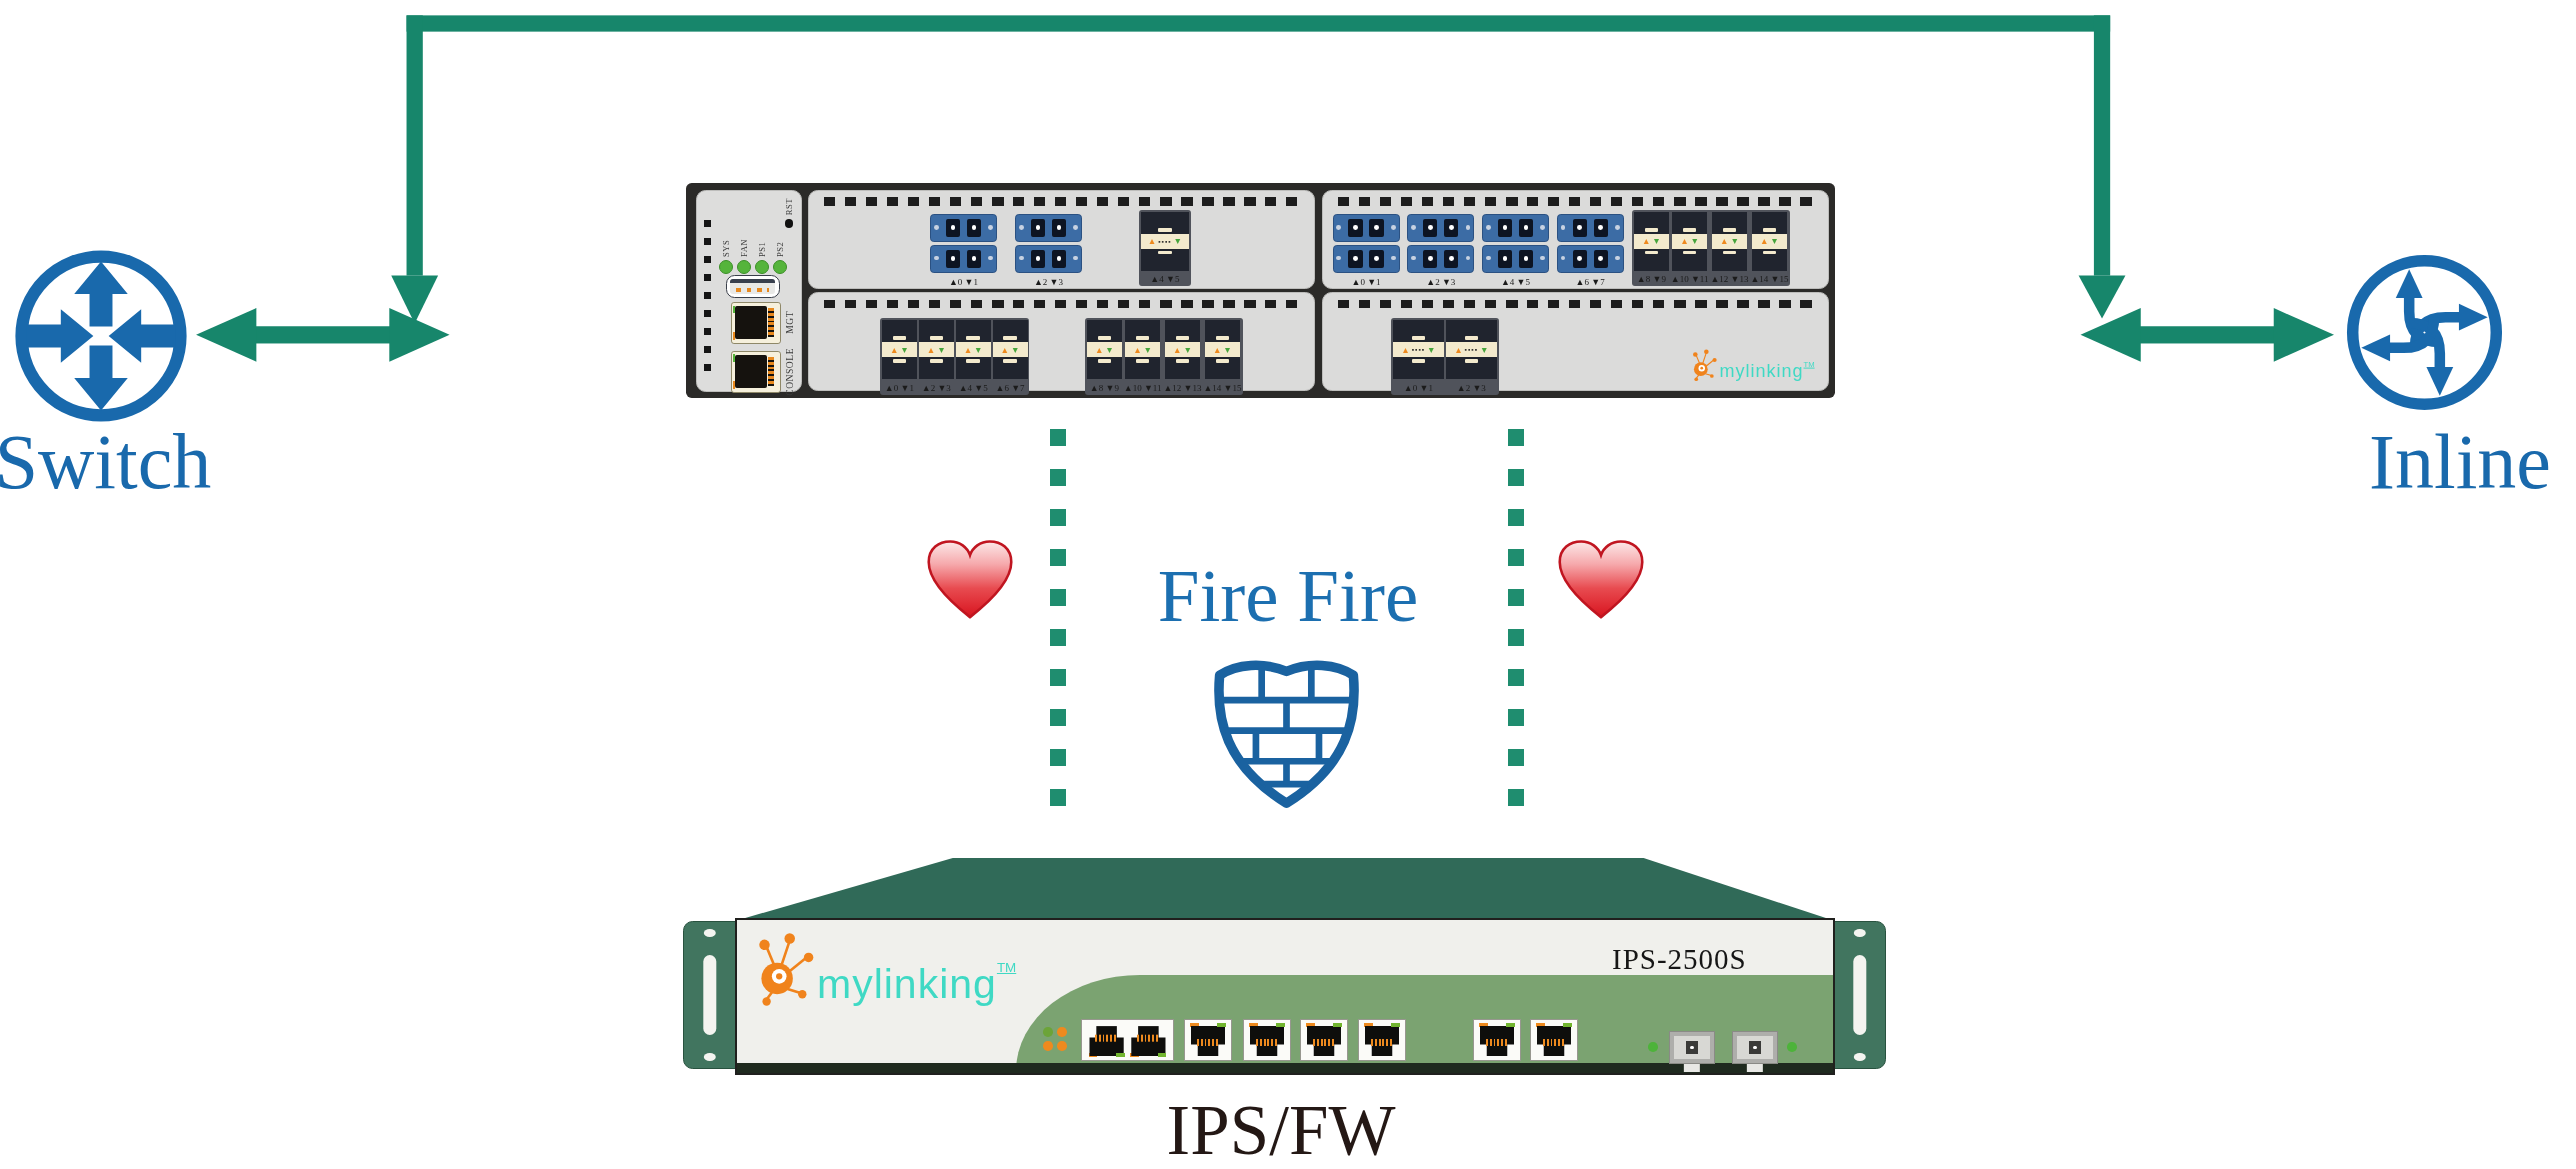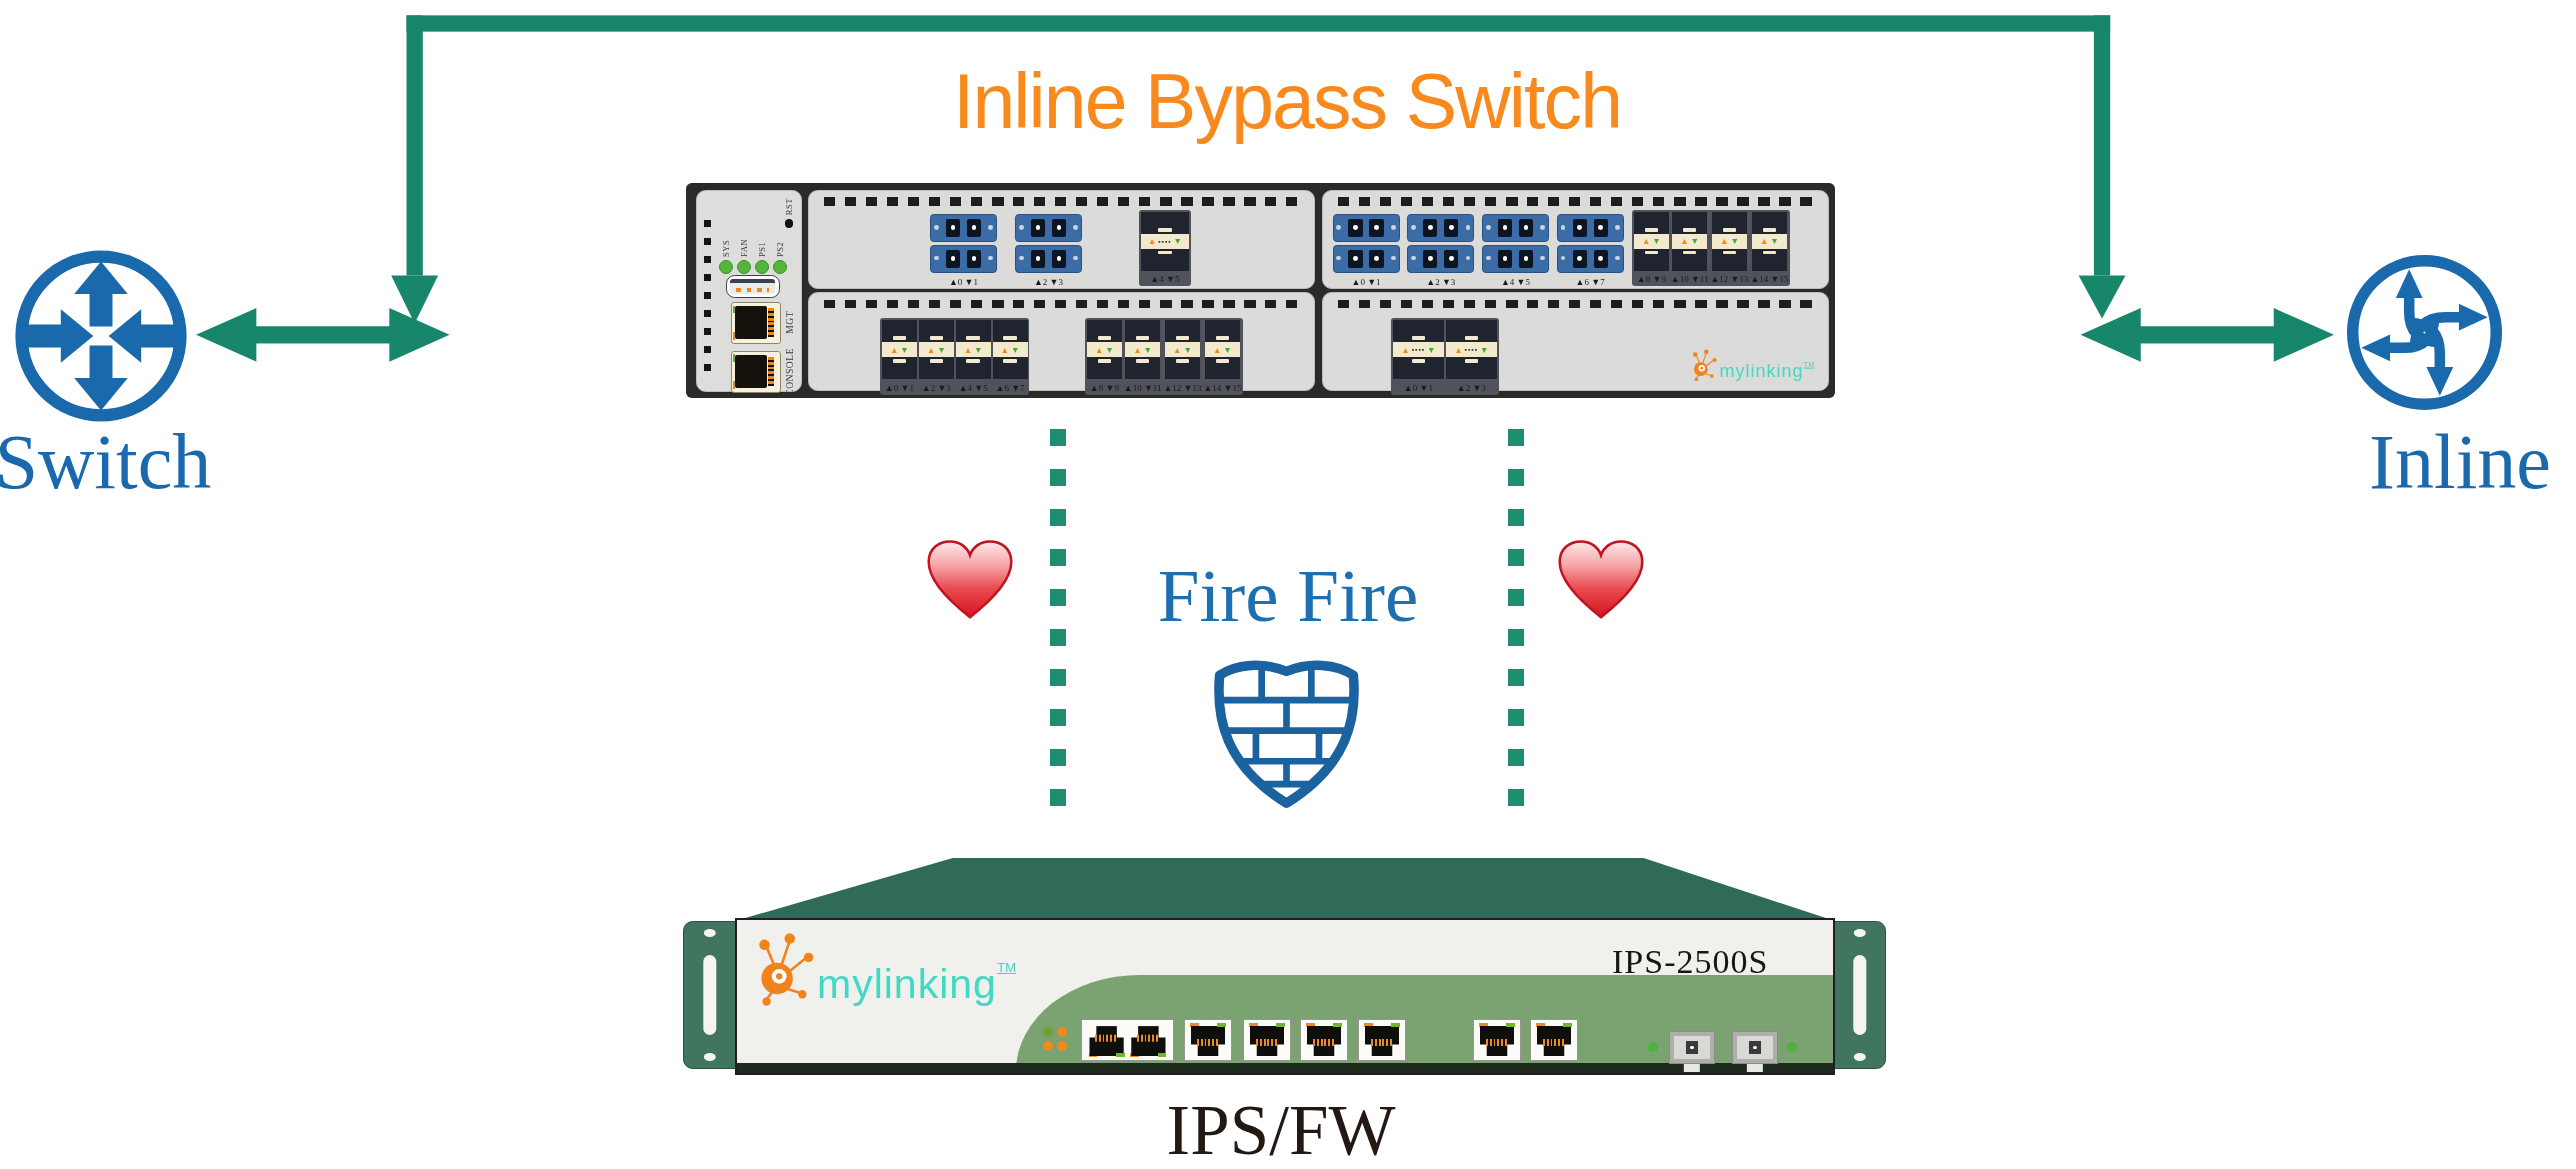--- a/index.html
+++ b/index.html
@@ -117,21 +117,21 @@
     background:#F4F4F0; border-radius:6.7px; }
   .oval { position:absolute; left:50%; transform:translateX(-50%); width:12.4px; height:8.6px;
     background:#F4F4F0; border-radius:50%; }
   .oval.t { top:6.7px; } .oval.b { bottom:6.7px; }
   .ips-face { position:absolute; left:735px; top:918px; width:1100px; height:157px; background:#F0F0EC;
     border:2.9px solid #20201E; box-sizing:border-box; overflow:hidden; }
   .ips-green { position:absolute; left:279px; right:0; top:55px; bottom:0; background:#7BA371;
     border-top-left-radius:124px 96px; }
   .ips-strip { position:absolute; left:0; right:0; bottom:0; height:9.6px; background:#1F2A1F; }
   .ips-model { position:absolute; left:875px; top:23px; font-family:"Liberation Serif", serif;
-    font-size:34px; color:#161616; letter-spacing:1px; }
+    font-size:29px; color:#161616; letter-spacing:1px; }
   .ledgrid { position:absolute; left:306px; top:107px; display:grid;
     grid-template-columns:9.6px 9.6px; grid-gap:4.8px; }
   .gdot { width:9.6px; height:9.6px; border-radius:50%; }
   .gdot.green { background:#6CA438; } .gdot.orange { background:#EE8A1E; }
 
   .pmod { position:absolute; top:99px; height:42px; background:#FBFBF8; border:1px solid #97978F;
     box-sizing:border-box; display:flex; align-items:center; justify-content:center; gap:3.8px; }
   .rj45i { width:38px; height:34px; background:#FBFBF8; position:relative; }
   .rj45i .inner { position:absolute; left:1.9px; right:1.9px; top:2.9px; bottom:1px; background:#0E0E0C;
     clip-path:polygon(0 0,100% 0,100% 62%,80% 62%,80% 100%,20% 100%,20% 62%,0 62%); }
@@ -175,21 +175,20 @@
       <rect x="258" y="341" width="156" height="18"></rect>
       <polygon points="205,350 268,322 268,378"></polygon>
       <polygon points="470,350 407,322 407,378"></polygon>
 
       <rect x="2228" y="341" width="156" height="18"></rect>
       <polygon points="2175,350 2238,322 2238,378"></polygon>
       <polygon points="2440,350 2377,322 2377,378"></polygon>
     </g>
   </svg>
 
-  <div class="title">Inline Bypass Switch</div>
 
   <svg class="abs" style="left:13.4px;top:248px" width="176" height="176" viewBox="0 0 184 184">
     <circle cx="92" cy="92" r="83" fill="#ffffff" stroke="#1969AC" stroke-width="13"></circle>
     <g fill="#1969AC">
       <polygon points="92,14 120,48 104,48 104,82 80,82 80,48 64,48"></polygon>
       <polygon points="92,170 120,136 104,136 104,102 80,102 80,136 64,136"></polygon>
       <polygon points="84,92 50,64 50,80 14,80 14,104 50,104 50,120"></polygon>
       <polygon points="100,92 134,64 134,80 170,80 170,104 134,104 134,120"></polygon>
     </g>
   </svg>

